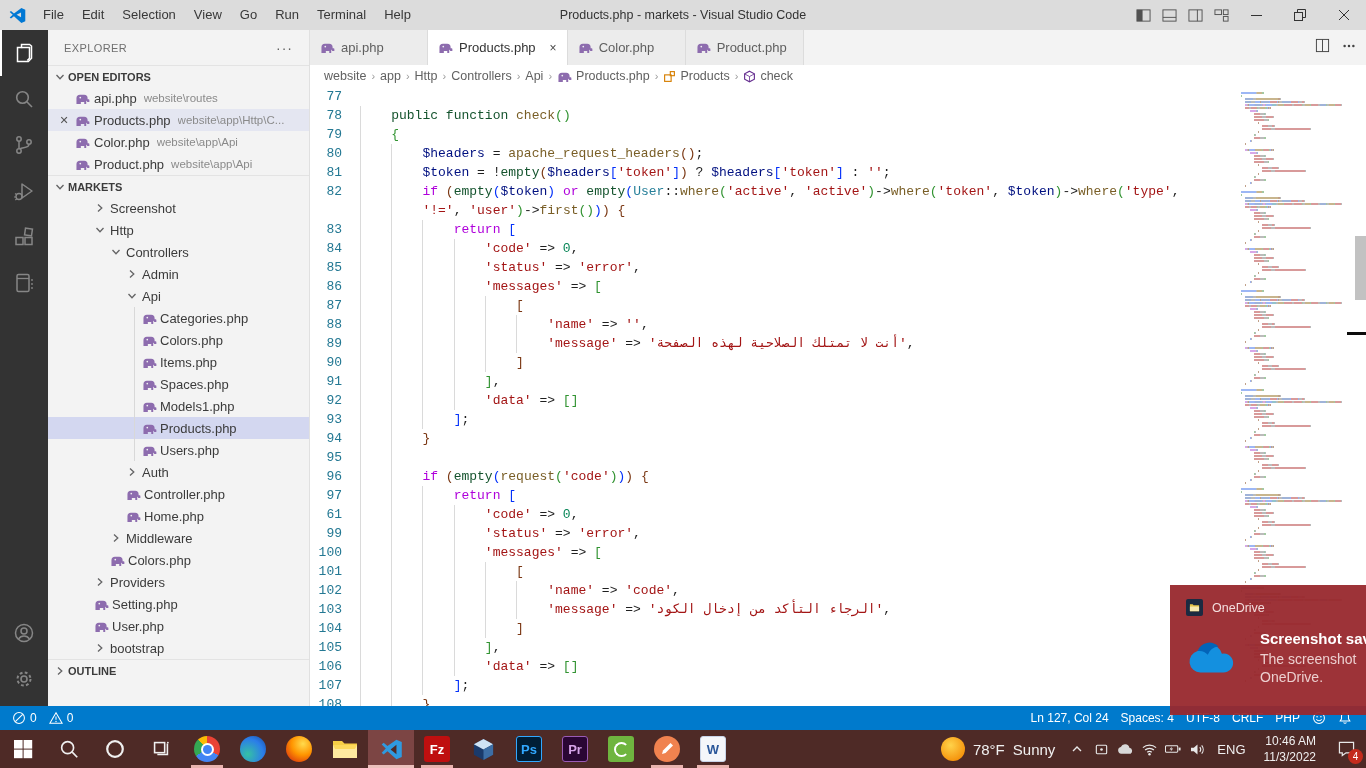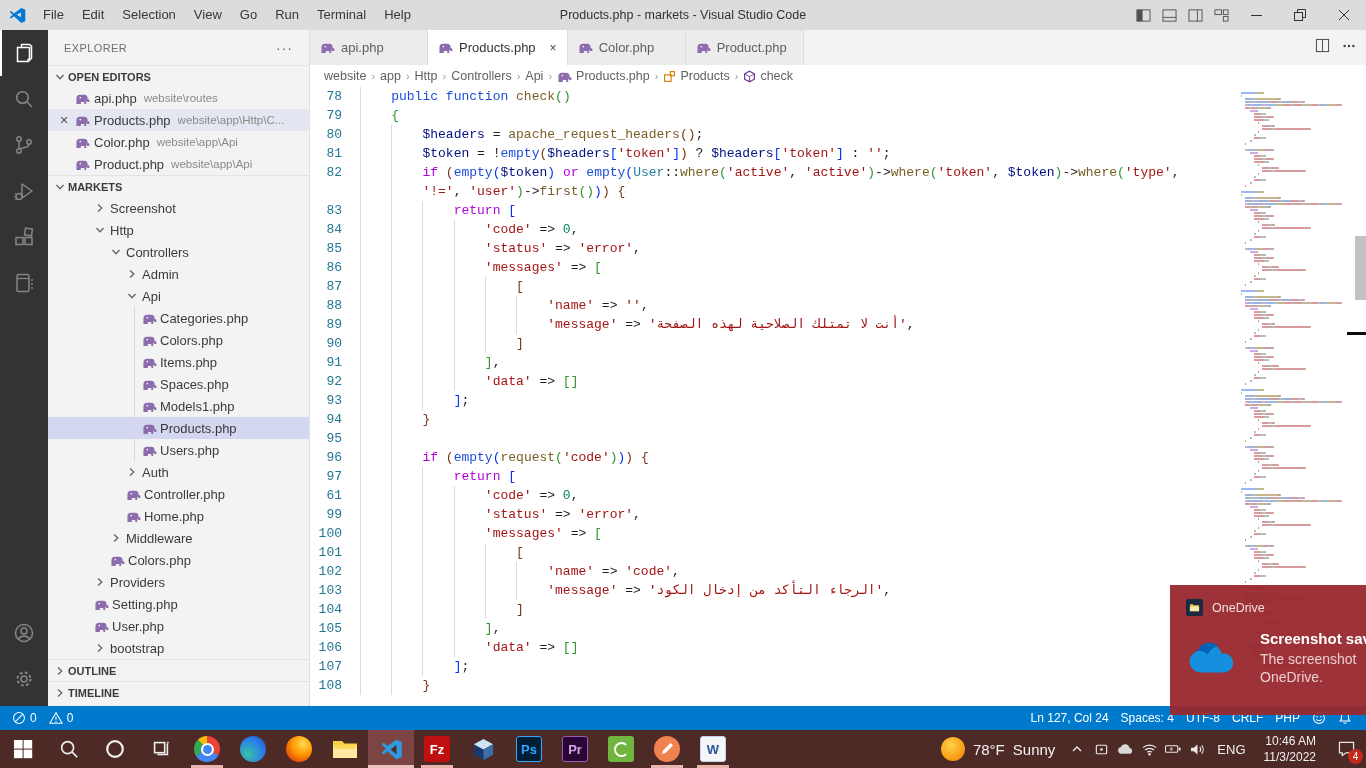--- a/index.html
+++ b/index.html
@@ -60,21 +60,21 @@
   .bc-sep{margin:0 5px;color:#9a9a9a;font-size:11px}
   .bc-ico{margin-right:4px;display:flex}
 
   
   #code-wrap{flex:1;position:relative;overflow:hidden;font-family:"Liberation Mono",monospace;font-size:13px}
   #code-lines{position:absolute;top:0;left:0;right:129px;bottom:0;overflow:hidden}
   .crow{display:flex;height:19px;line-height:19px}
   .lnum{width:50px;flex:none;text-align:right;padding-right:18px;color:#237893}
   .ltext{white-space:pre;position:relative;color:#1f1f1f}
   .iguide{position:absolute;top:0;bottom:0;width:1px;border-left:1px solid #dadada}
-  .tk-kw{color:#AF00DB}.tk-st{color:#1d4ed8}.tk-fn{color:#795E26}.tk-vr{color:#001080}
+  .tk-kw{color:#AF00DB}.tk-st{color:#14532d}.tk-fn{color:#795E26}.tk-vr{color:#001080}
   .tk-sr{color:#A31515}.tk-nm{color:#098658}.tk-cl{color:#267F99}.tk-pl{color:#1f1f1f}
   .tk-b1{color:#0431FA}.tk-b2{color:#319331}.tk-b3{color:#7B3814}
   #minimap{position:absolute;top:0;right:11px;width:118px;bottom:0;overflow:hidden;padding-top:2px}
   .mrow{height:2px;margin-bottom:1px;display:flex}
   .mseg{height:2px;flex:none}
   #scrollbar{position:absolute;top:0;right:0;width:11px;bottom:0}
   #scroll-thumb{position:absolute;top:149px;right:0;width:11px;height:64px;background:rgba(110,110,110,.42)}
   #overview-marker{position:absolute;top:245px;right:0;width:19px;height:3px;background:#0c0c0c}
 
   
@@ -498,28 +498,20 @@
           </div>
         </div>
       <div class="sect-header">
         <span class="chev">
             <svg width="10" height="10" viewBox="0 0 10 10">
               <path d="M3 1.5l3.8 3.5L3 8.5" fill="none" stroke="#646465" stroke-width="1.3"></path>
             </svg>
           </span>
         <span>OUTLINE</span>
       </div>
-      <div class="sect-header">
-        <span class="chev">
-            <svg width="10" height="10" viewBox="0 0 10 10">
-              <path d="M3 1.5l3.8 3.5L3 8.5" fill="none" stroke="#646465" stroke-width="1.3"></path>
-            </svg>
-          </span>
-        <span>TIMELINE</span>
-      </div>
     </div>
 
     <div id="editor">
       <div id="tabbar">
         <div id="tabs" style="display:flex">
             <div class="tab">
               <span class="tab-ico">
                 <svg width="15" height="13" viewBox="0 0 16 14">
                   <path d="M1.5 13V6.8Q1.5 3 5.2 3h4.6Q13.5 3 13.5 6.8v1h1q.9 0 .9.9v2h-2.2l-.9-1.2h-.3V13h-2.1v-2.2H6.2V13z" fill="#8d6cae"></path>
                   <circle cx="5.6" cy="6" r="0.9" fill="#f3f3f3"></circle>
@@ -614,20 +606,24 @@
               <svg width="13" height="13" viewBox="0 0 16 16">
                 <path d="M8 1.5l6 3.2v6.6L8 14.5l-6-3.2V4.7z" fill="none" stroke="#652d90" stroke-width="1.4"></path>
                 <path d="M2.3 5L8 8l5.7-3M8 8v6" fill="none" stroke="#652d90" stroke-width="1"></path>
               </svg>
             </span>
             <span>check</span>
           </span>
         </div>
       <div id="code-wrap">
         <div id="code-lines">
+            <div class="crow">
+              <div class="lnum">77</div>
+              <div class="ltext"><span></span></div>
+            </div>
             <div class="crow">
               <div class="lnum">78</div>
               <div class="ltext"><span class="iguide" style="left: 0ch;"></span><span>    </span><span class="tk-st">public function</span><span class="tk-pl"> </span><span class="tk-fn">check</span><span class="tk-b2">()</span></div>
             </div>
             <div class="crow">
               <div class="lnum">79</div>
               <div class="ltext"><span class="iguide" style="left: 0ch;"></span><span>    </span><span class="tk-b2">{</span></div>
             </div>
             <div class="crow">
               <div class="lnum">80</div>

